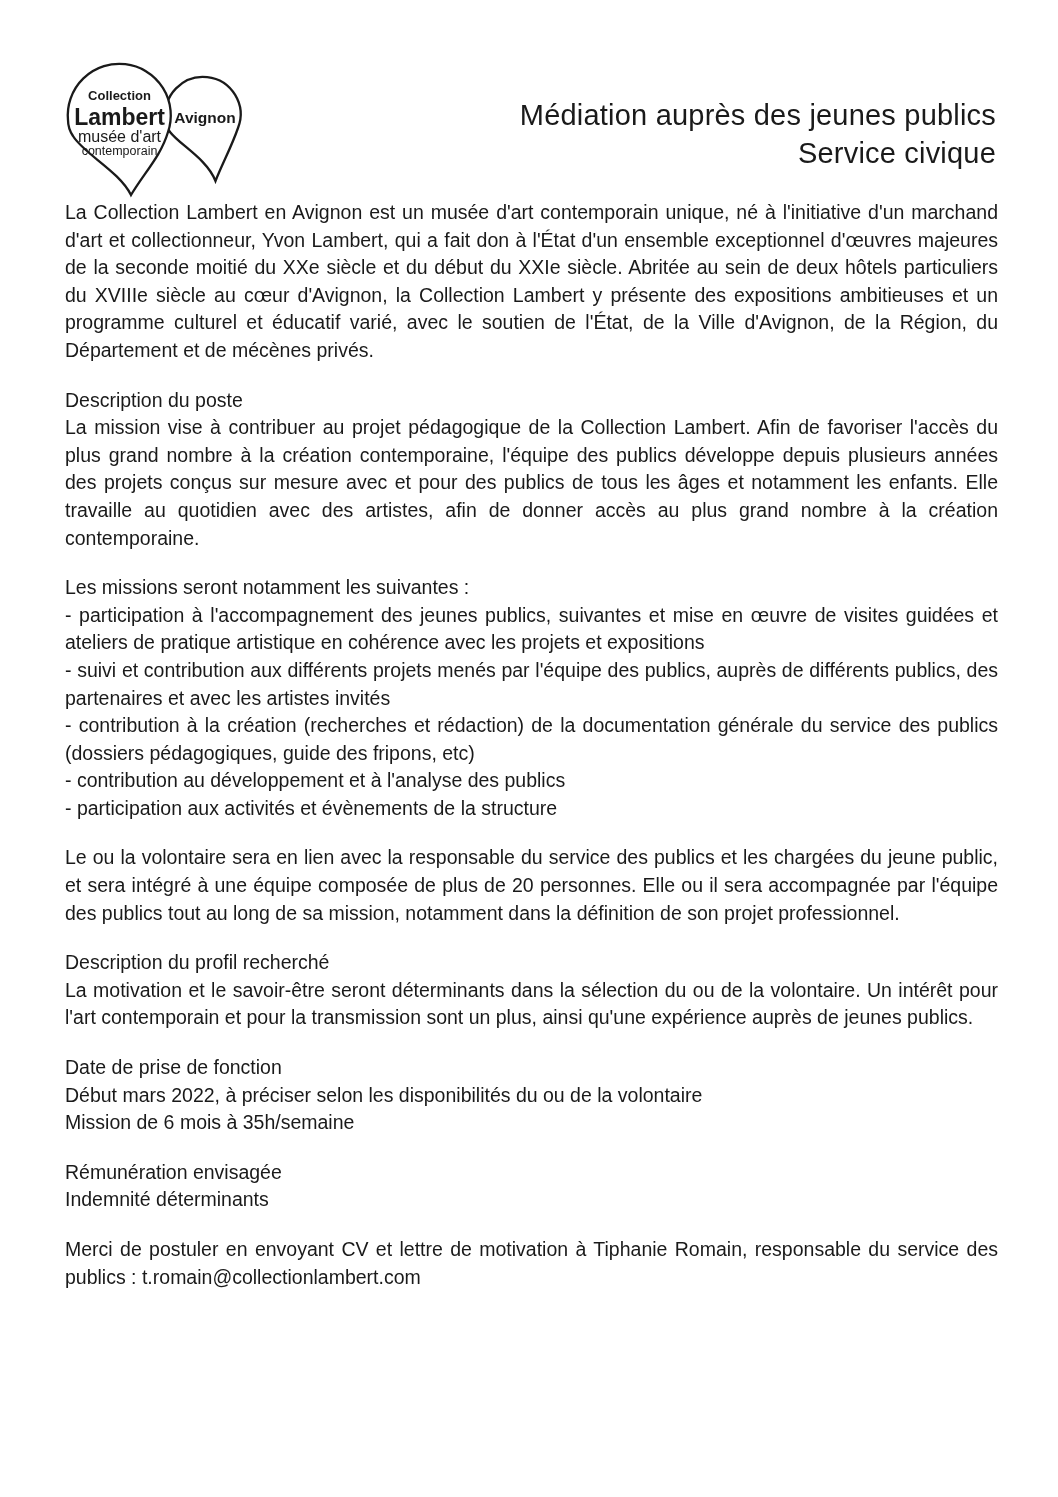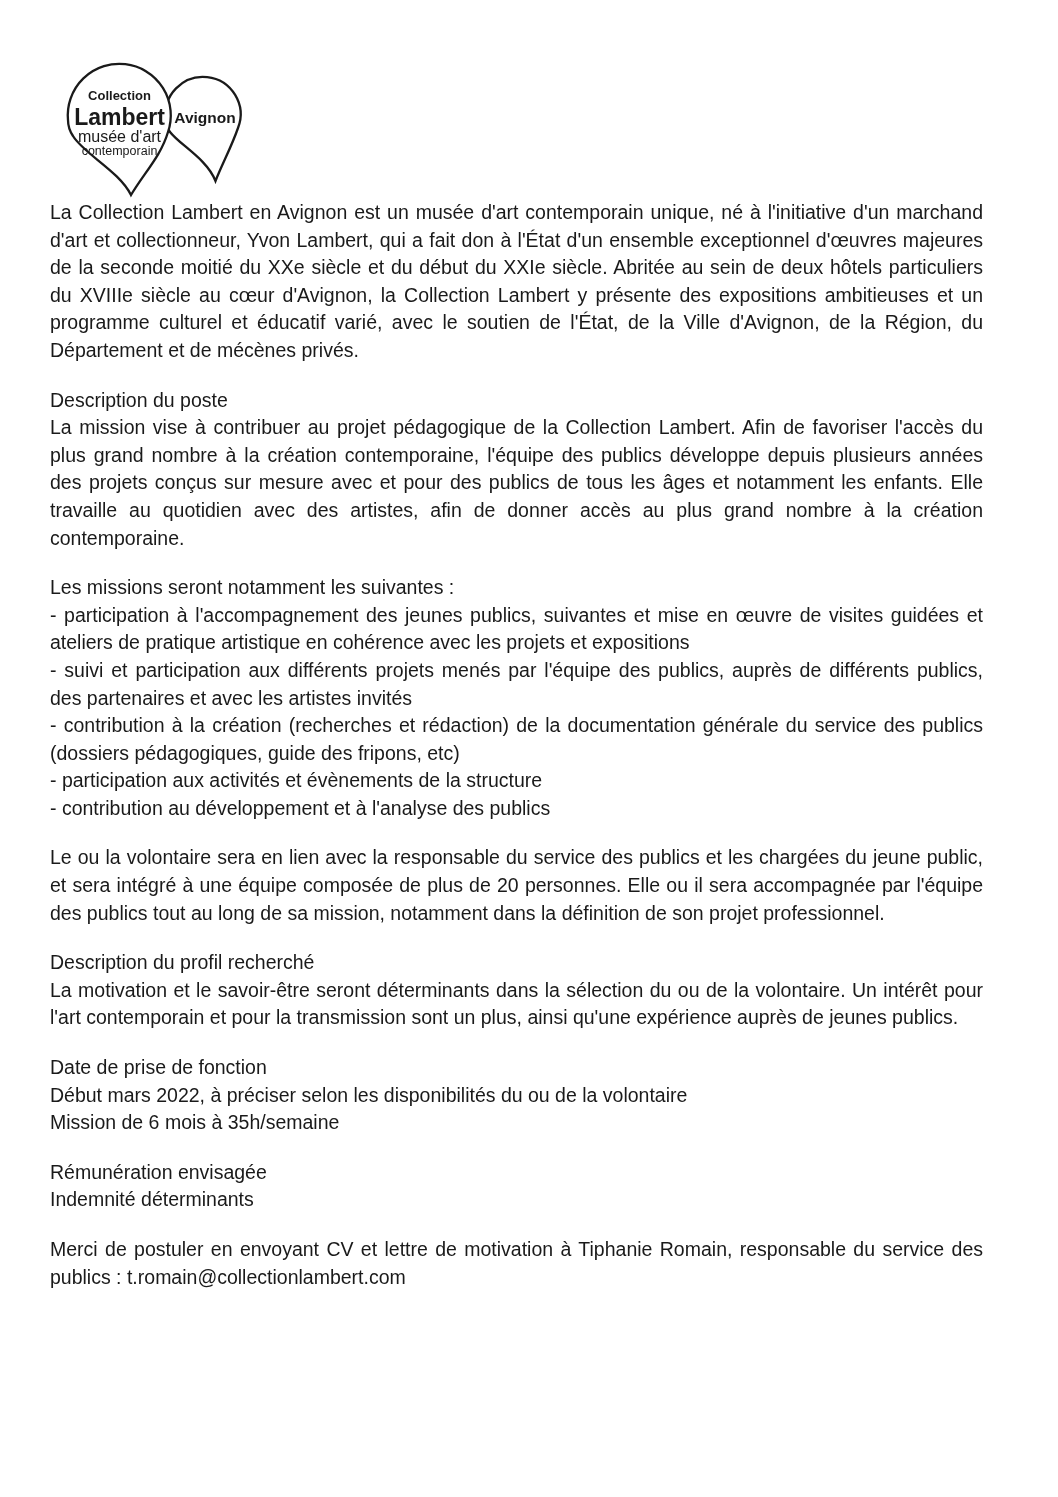--- a/index.html
+++ b/index.html
@@ -18,21 +18,21 @@
   }
   .logo text { fill:#1a1a1a; }
   .title-block {
     position:absolute; top:96px; right:62px;
     text-align:right;
     font-size:29px; line-height:38px;
     font-weight:400;
     letter-spacing:0.2px;
   }
   .content {
-    position:absolute; left:50px; top:199px; width:933px;
+    position:absolute; left:65px; top:199px; width:933px;
     font-size:19.5px; line-height:27.6px;
     text-align:justify;
   }
   .content p { margin:0; }
   .block { margin-top:22px; }
   .h { font-weight:400; }
   .closing { font-weight:400; }
 </style>
 </head>
 <body>
@@ -56,37 +56,41 @@
                C 61 115, 26 98, 15 80
                C 11 74, 10 69, 10 64 Z" fill="#ffffff" stroke="#1a1a1a" stroke-width="2.3"></path>
     </g>
     <text x="61.5" y="44" font-size="13" font-weight="bold" text-anchor="middle">Collection</text>
     <text x="61.5" y="69" font-size="23" font-weight="bold" text-anchor="middle">Lambert</text>
     <text x="61.5" y="86" font-size="16" text-anchor="middle">musée d'art</text>
     <text x="61.5" y="99" font-size="12.5" text-anchor="middle">contemporain</text>
     <text x="147" y="67" font-size="15.5" font-weight="bold" text-anchor="middle">Avignon</text>
   </svg>
 
+  <div class="title-block">
+    <div>Médiation auprès des jeunes publics</div>
+    <div>Service civique</div>
+  </div>
 
   <div class="content">
 
     <p>La Collection Lambert en Avignon est un musée d'art contemporain unique, né à l'initiative d'un marchand d'art et collectionneur, Yvon Lambert, qui a fait don à l'État d'un ensemble exceptionnel d'œuvres majeures de la seconde moitié du XXe siècle et du début du XXIe siècle. Abritée au sein de deux hôtels particuliers du XVIIIe siècle au cœur d'Avignon, la Collection Lambert y présente des expositions ambitieuses et un programme culturel et éducatif varié, avec le soutien de l'État, de la Ville d'Avignon, de la Région, du Département et de mécènes privés.</p>
 
     <div class="block">
       <p class="h">Description du poste</p>
       <p>La mission vise à contribuer au projet pédagogique de la Collection Lambert. Afin de favoriser l'accès du plus grand nombre à la création contemporaine, l'équipe des publics développe depuis plusieurs années des projets conçus sur mesure avec et pour des publics de tous les âges et notamment les enfants. Elle travaille au quotidien avec des artistes, afin de donner accès au plus grand nombre à la création contemporaine.</p>
     </div>
 
     <div class="block">
       <p>Les missions seront notamment les suivantes :</p>
       <p>- participation à l'accompagnement des jeunes publics, suivantes et mise en œuvre de visites guidées et ateliers de pratique artistique en cohérence avec les projets et expositions</p>
-      <p>- suivi et participation aux différents projets menés par l'équipe des publics, auprès de différents publics, des partenaires et avec les artistes invités</p>
+      <p>- suivi et contribution aux différents projets menés par l'équipe des publics, auprès de différents publics, des partenaires et avec les artistes invités</p>
       <p>- contribution à la création (recherches et rédaction) de la documentation générale du service des publics (dossiers pédagogiques, guide des fripons, etc)</p>
+      <p>- contribution au développement et à l'analyse des publics</p>
       <p>- participation aux activités et évènements de la structure</p>
-      <p>- contribution au développement et à l'analyse des publics</p>
     </div>
 
     <div class="block">
       <p>Le ou la volontaire sera en lien avec la responsable du service des publics et les chargées du jeune public, et sera intégré à une équipe composée de plus de 20 personnes. Elle ou il sera accompagnée par l'équipe des publics tout au long de sa mission, notamment dans la définition de son projet professionnel.</p>
     </div>
 
     <div class="block">
       <p class="h">Description du profil recherché</p>
       <p>La motivation et le savoir-être seront déterminants dans la sélection du ou de la volontaire. Un intérêt pour l'art contemporain et pour la transmission sont un plus, ainsi qu'une expérience auprès de jeunes publics.</p>
     </div>

